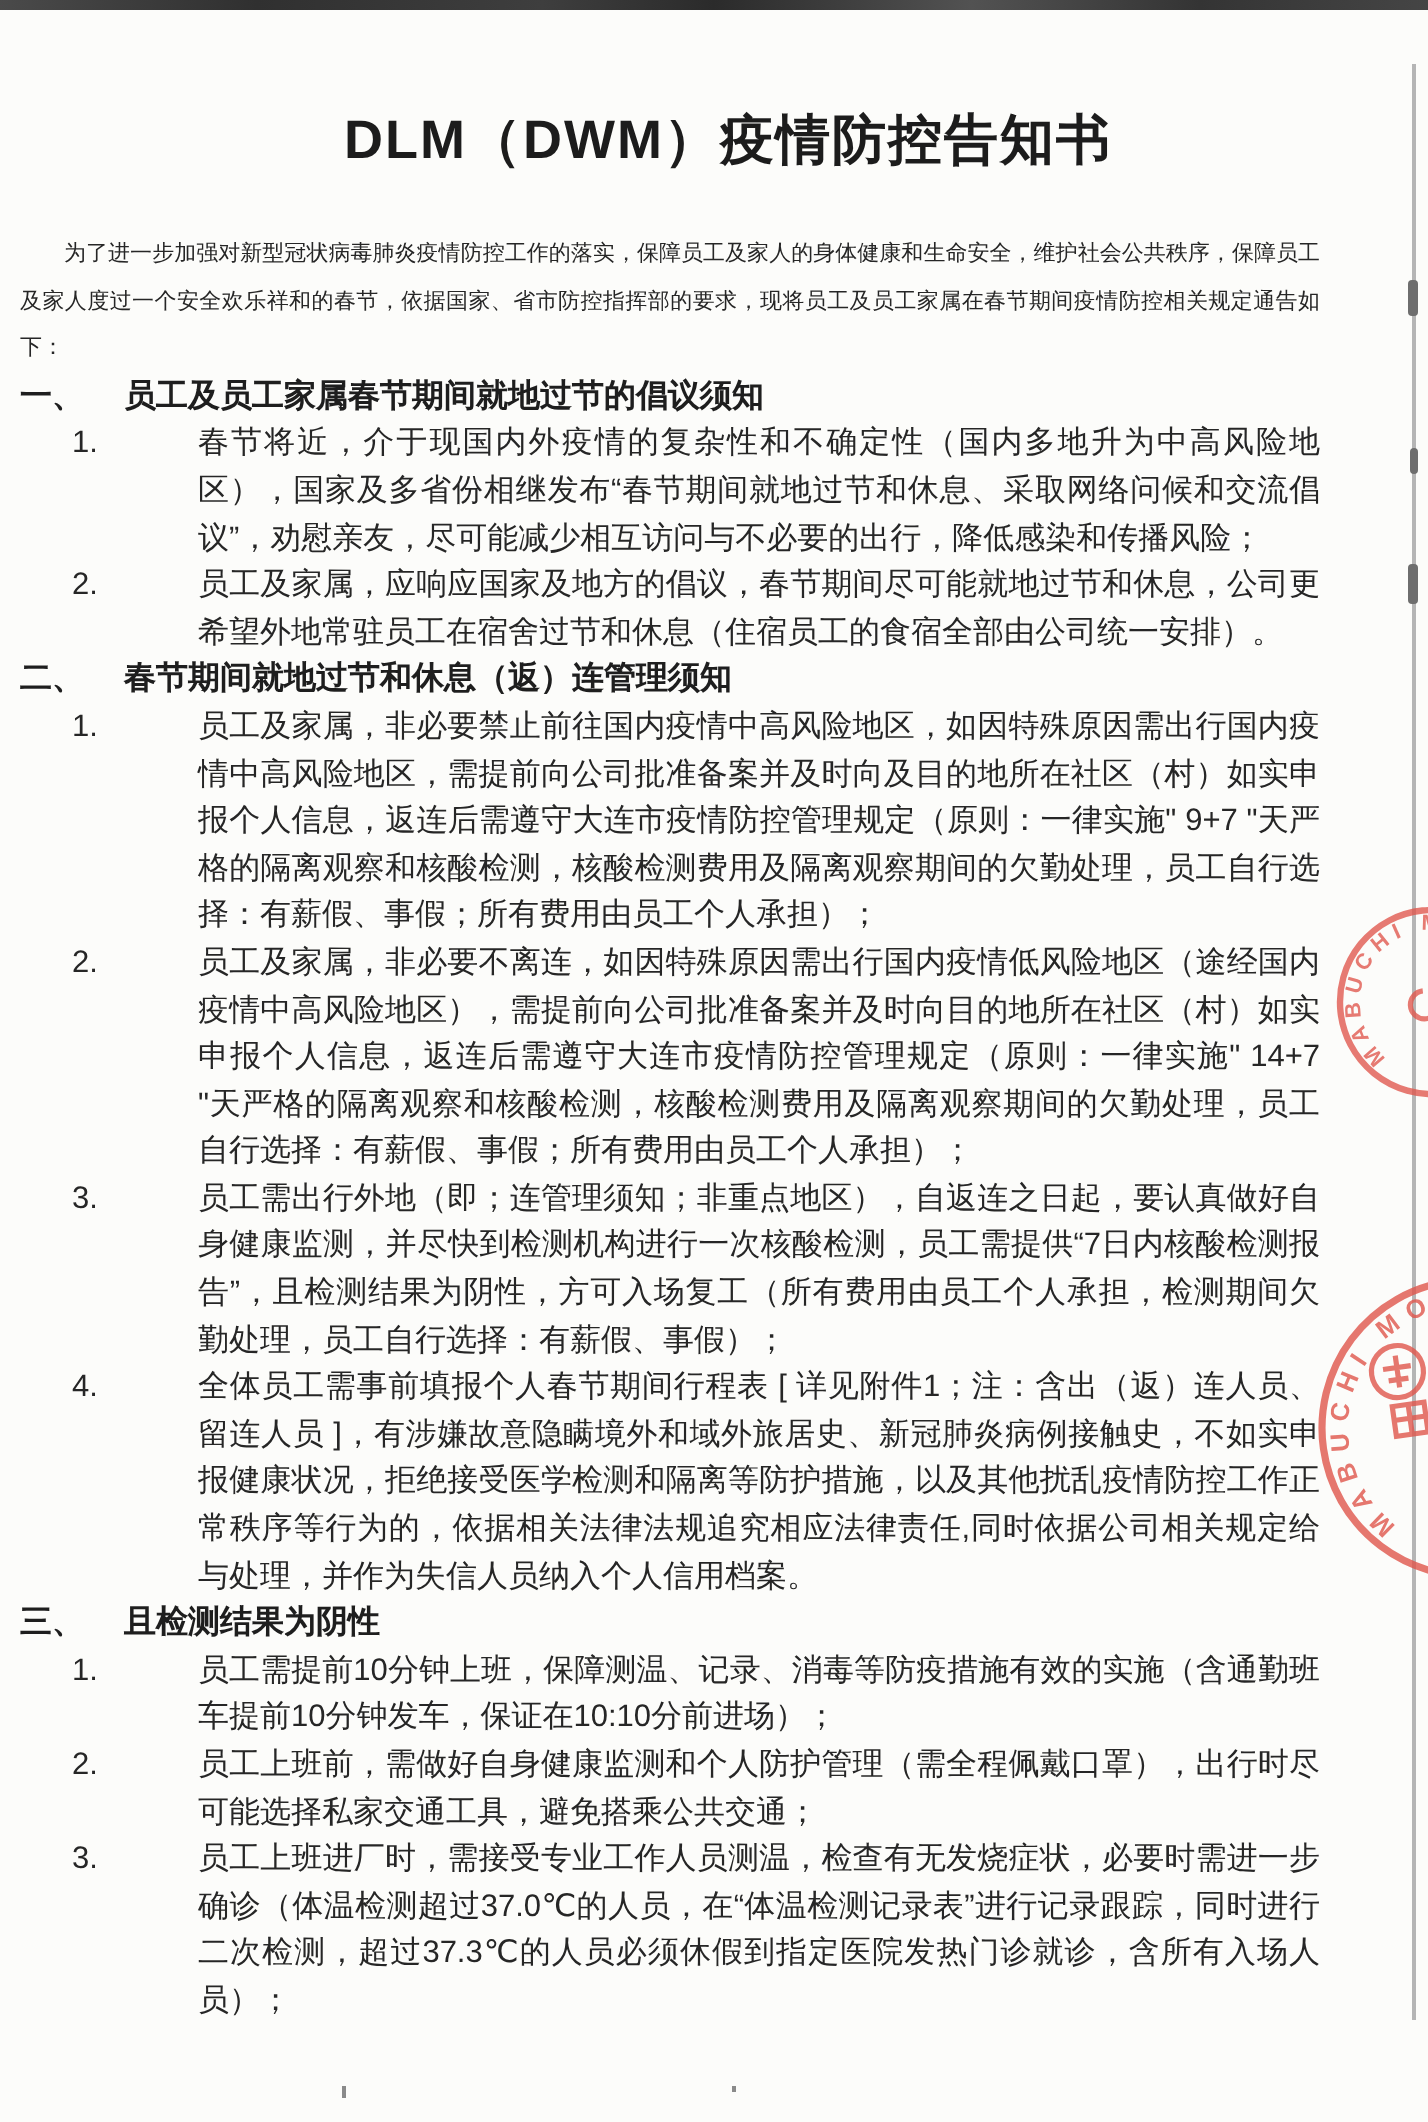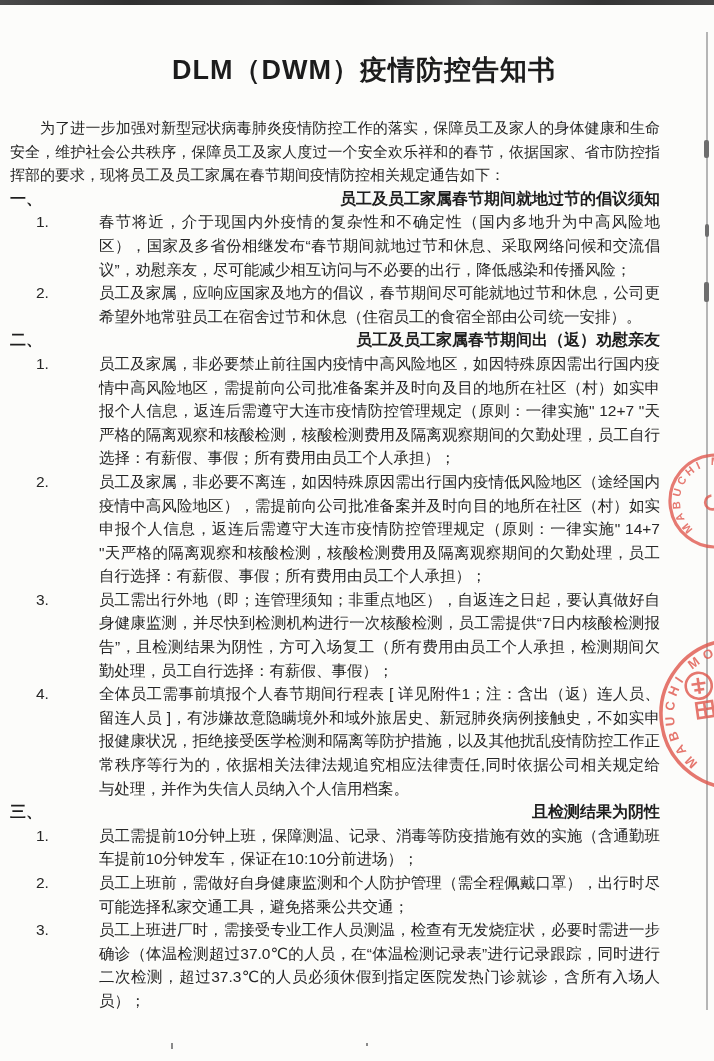--- a/index.html
+++ b/index.html
@@ -33,36 +33,36 @@
     margin:54px 0 0 14px;
     text-align:center;
     font-size:27px;
     font-weight:bold;
     letter-spacing:1px;
     color:#1c1c1c;
     line-height:32px;
   }
   .intro{
     margin:30px 54px 0 10px;
-    font-size:15px;
+    font-size:11px;
     line-height:23.6px;
     text-indent:2em;
     text-align:justify;
   }
   .sections{margin-top:0;}
   .section-heading{
     display:flex;
     margin:0 54px 0 10px;
     font-size:16px;
     font-weight:bold;
     line-height:23.6px;
     color:#1e1e1e;
   }
   .sec-num{width:52px;flex:none;}
-  .sec-title{flex:1;text-align:right;}
+  .sec-title{flex:1;}
   .item{
     display:flex;
     margin:0 54px 0 36px;
     font-size:15.5px;
     line-height:23.6px;
   }
   .item-num{width:22px;flex:none;}
   .item-text{flex:1;text-align:justify;margin-left:41px;}
 
   .stamp{position:absolute;pointer-events:none;}
@@ -94,25 +94,25 @@
       <div class="item">
         <span class="item-num">1.</span>
         <span class="item-text">春节将近，介于现国内外疫情的复杂性和不确定性（国内多地升为中高风险地区），国家及多省份相继发布“春节期间就地过节和休息、采取网络问候和交流倡议”，劝慰亲友，尽可能减少相互访问与不必要的出行，降低感染和传播风险；</span>
       </div>
       <div class="item">
         <span class="item-num">2.</span>
         <span class="item-text">员工及家属，应响应国家及地方的倡议，春节期间尽可能就地过节和休息，公司更希望外地常驻员工在宿舍过节和休息（住宿员工的食宿全部由公司统一安排）。</span>
       </div>
       <div class="section-heading">
         <span class="sec-num">二、</span>
-        <span class="sec-title">员工及员工家属春节期间出（返）劝慰亲友</span>
+        <span class="sec-title">春节期间就地过节和休息（返）连管理须知</span>
       </div>
       <div class="item">
         <span class="item-num">1.</span>
-        <span class="item-text">员工及家属，非必要禁止前往国内疫情中高风险地区，如因特殊原因需出行国内疫情中高风险地区，需提前向公司批准备案并及时向及目的地所在社区（村）如实申报个人信息，返连后需遵守大连市疫情防控管理规定（原则：一律实施" 12+7 "天严格的隔离观察和核酸检测，核酸检测费用及隔离观察期间的欠勤处理，员工自行选择：有薪假、事假；所有费用由员工个人承担）；</span>
+        <span class="item-text">员工及家属，非必要禁止前往国内疫情中高风险地区，如因特殊原因需出行国内疫情中高风险地区，需提前向公司批准备案并及时向及目的地所在社区（村）如实申报个人信息，返连后需遵守大连市疫情防控管理规定（原则：一律实施" 9+7 "天严格的隔离观察和核酸检测，核酸检测费用及隔离观察期间的欠勤处理，员工自行选择：有薪假、事假；所有费用由员工个人承担）；</span>
       </div>
       <div class="item">
         <span class="item-num">2.</span>
         <span class="item-text">员工及家属，非必要不离连，如因特殊原因需出行国内疫情低风险地区（途经国内疫情中高风险地区），需提前向公司批准备案并及时向目的地所在社区（村）如实申报个人信息，返连后需遵守大连市疫情防控管理规定（原则：一律实施" 14+7 "天严格的隔离观察和核酸检测，核酸检测费用及隔离观察期间的欠勤处理，员工自行选择：有薪假、事假；所有费用由员工个人承担）；</span>
       </div>
       <div class="item">
         <span class="item-num">3.</span>
         <span class="item-text">员工需出行外地（即；连管理须知；非重点地区），自返连之日起，要认真做好自身健康监测，并尽快到检测机构进行一次核酸检测，员工需提供“7日内核酸检测报告”，且检测结果为阴性，方可入场复工（所有费用由员工个人承担，检测期间欠勤处理，员工自行选择：有薪假、事假）；</span>
       </div>
       <div class="item">

